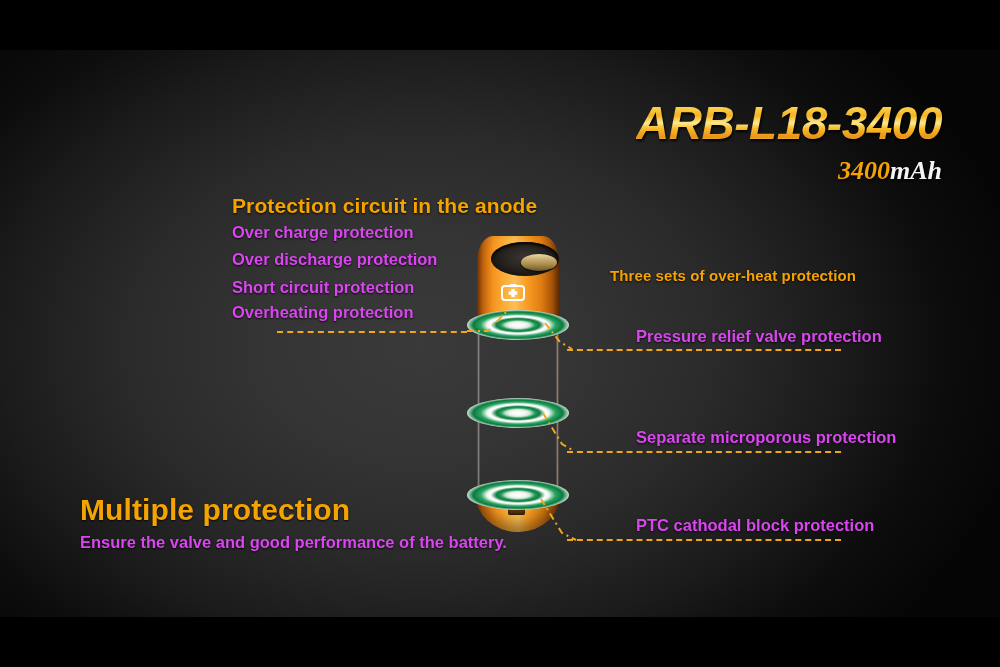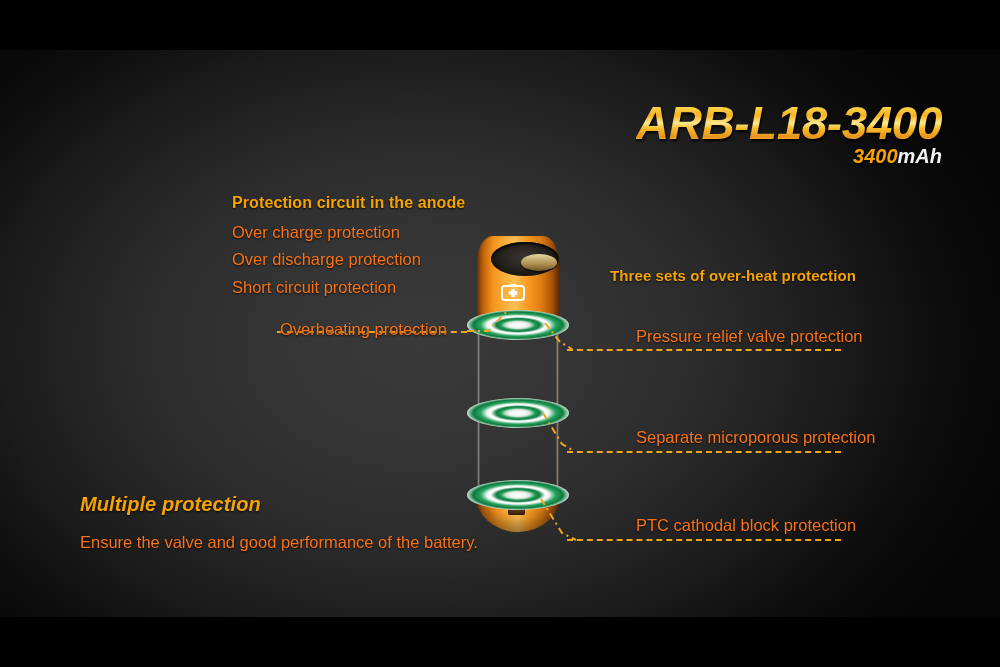--- a/index.html
+++ b/index.html
@@ -49,24 +49,25 @@
     position: absolute;
     color: #f5a300;
     font-weight: bold;
     letter-spacing: 0.1px;
     text-shadow: 0 1px 2px rgba(0,0,0,0.85);
     white-space: nowrap;
     z-index: 20;
   }
   .body-white {
     position: absolute;
-    color: #f97316;
+    color: #d946ef;
     white-space: nowrap;
     text-shadow: 0 1px 2px rgba(0,0,0,0.8);
     z-index: 20;
+    font-weight: bold;
   }
 
   
   #title-block {
     position: absolute;
     right: 58px;
     top: 100px;
     text-align: right;
     z-index: 25;
   }
@@ -84,47 +85,48 @@
       #f7bb2b 62%,
       #e8941a 80%,
       #f9d863 100%);
     -webkit-background-clip: text;
     background-clip: text;
     color: transparent;
     -webkit-text-fill-color: transparent;
     filter: drop-shadow(1px 2px 1px rgba(0,0,0,0.9));
   }
   #product-capacity {
-    margin-top: 0;
-    font-size: 20px;
+    margin-top: 12px;
+    font-size: 26px;
     font-weight: bold;
     font-style: italic;
     line-height: 1;
     filter: drop-shadow(1px 2px 1px rgba(0,0,0,0.9));
+    font-family: Liberation Serif, serif;
   }
   #product-capacity .num { color: #f5a300; }
   #product-capacity .unit { color: #f4f4f4; }
 
   
-  #anode-heading { left: 232px; top: 194px; font-size: 16px; }
+  #anode-heading { left: 232px; top: 194px; font-size: 21px; }
   .anode-item { left: 232px; font-size: 16.5px; }
   #anode-item-0 { top: 223px; }
   #anode-item-1 { top: 250px; }
   #anode-item-2 { top: 278px; }
-  #anode-item-3 { top: 320px; margin-left: 48px; }
+  #anode-item-3 { top: 303px; }
 
   
   #overheat-heading { left: 610px; top: 267px; font-size: 15px; }
   .feature-label { left: 636px; font-size: 16.5px; }
   #feature-label-0 { top: 327px; }
   #feature-label-1 { top: 428px; }
   #feature-label-2 { top: 516px; }
 
   
-  #multi-heading { left: 80px; top: 493px; font-size: 20px; font-style: italic; }
+  #multi-heading { left: 80px; top: 493px; font-size: 30px; }
   #multi-sub { left: 80px; top: 533px; font-size: 16.5px; }
 
   
   .dash-h {
     position: absolute;
     height: 0;
     border-top: 2px dashed #f2a71b;
     z-index: 15;
   }
   .connector-svg {

